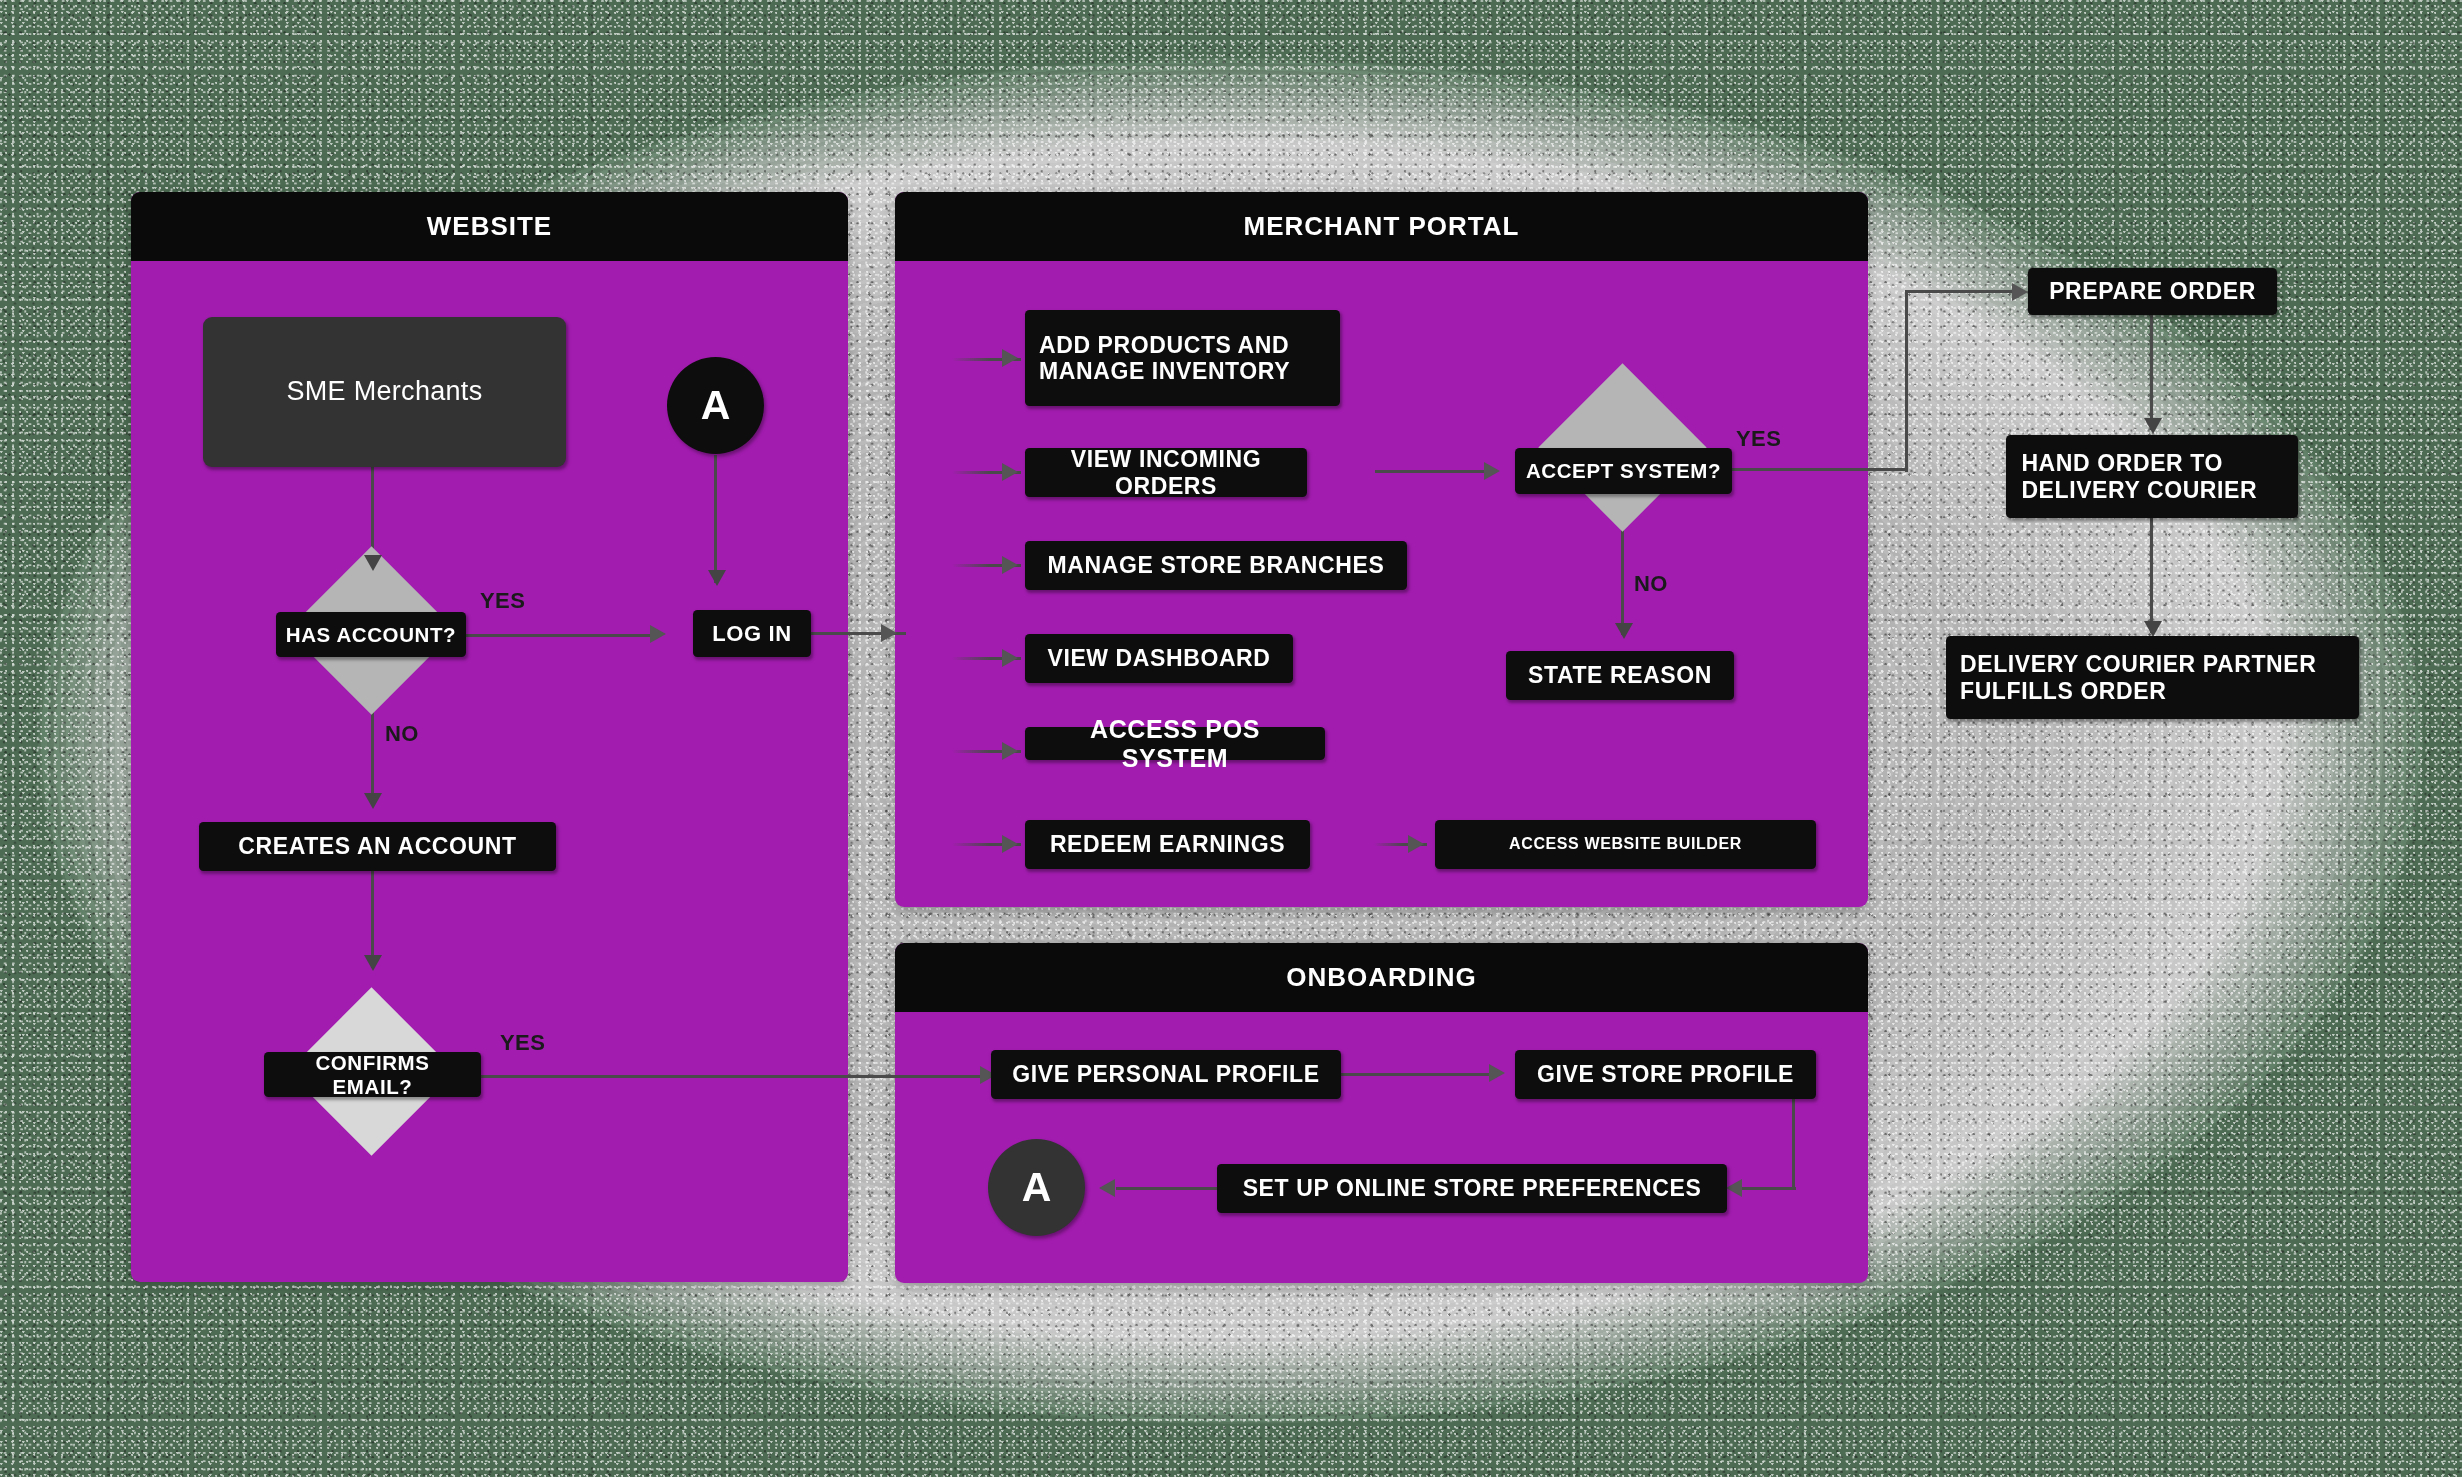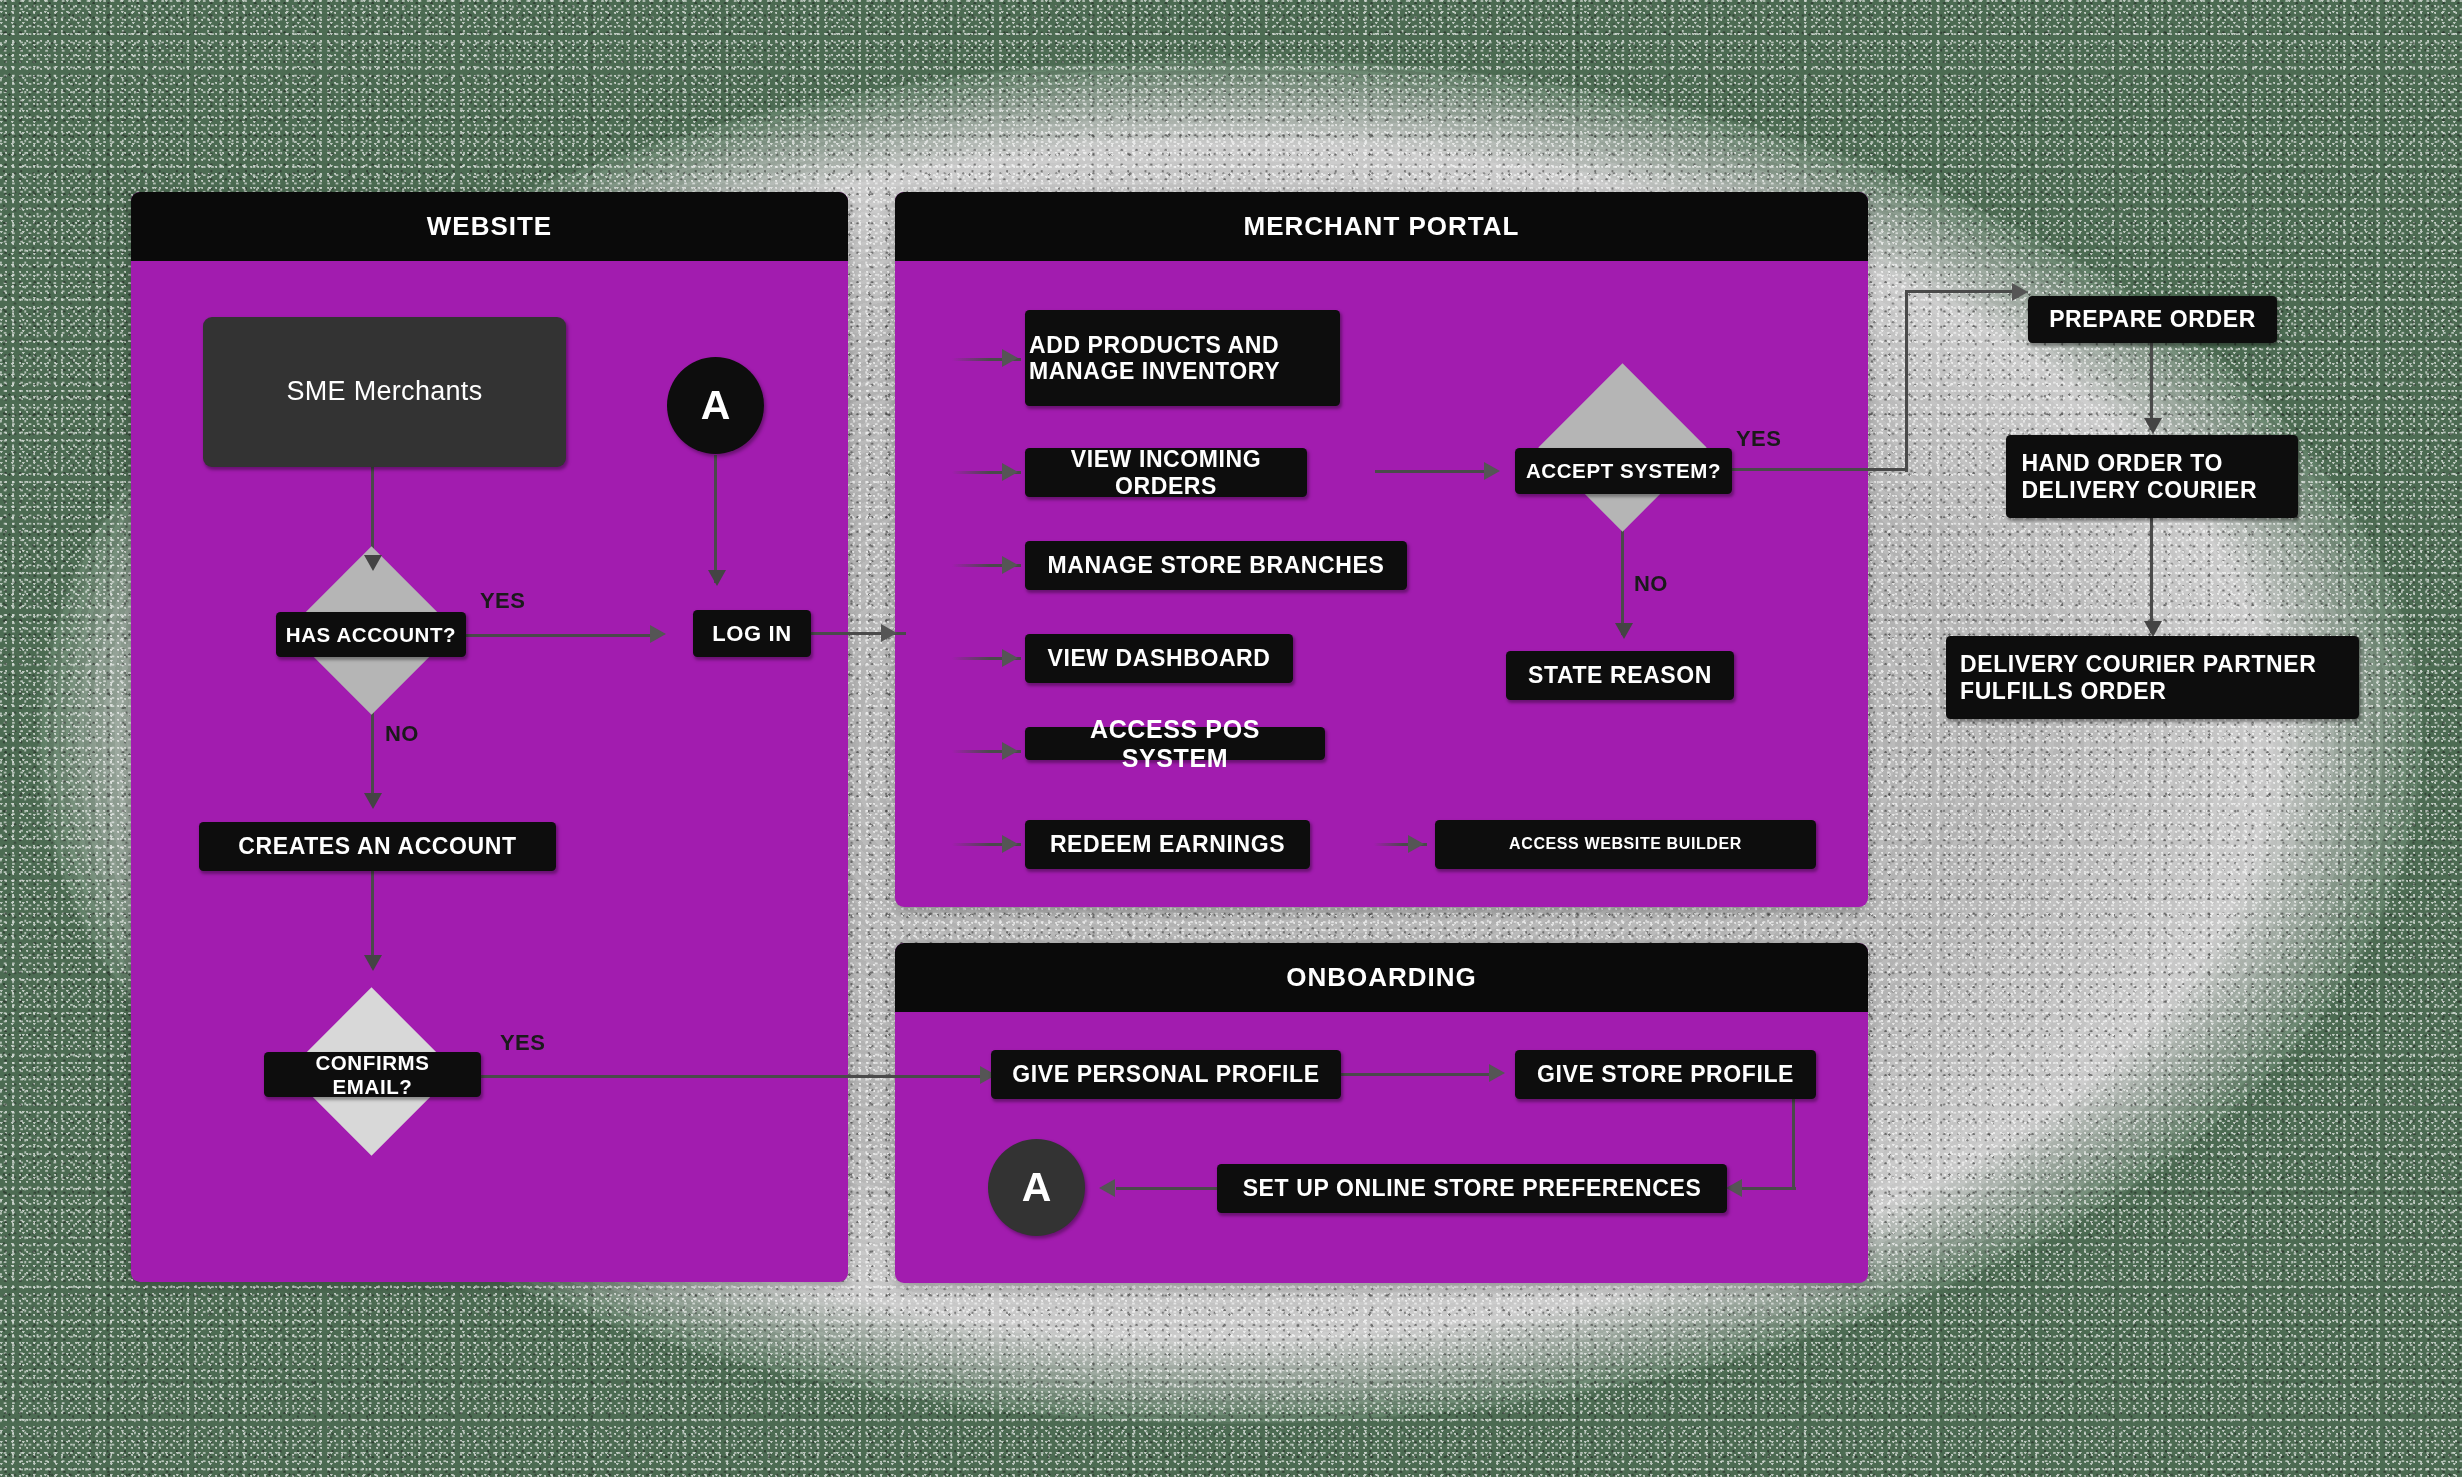--- a/index.html
+++ b/index.html
@@ -172,21 +172,21 @@
 
 <div class="ln h fade" style="left:952px;top:657px;width:69px;"></div>
 <div class="arw r" style="left:1002px;top:649px;"></div>
 
 <div class="ln h fade" style="left:952px;top:750px;width:69px;"></div>
 <div class="arw r" style="left:1002px;top:742px;"></div>
 
 <div class="ln h fade" style="left:952px;top:843px;width:69px;"></div>
 <div class="arw r" style="left:1002px;top:835px;"></div>
 
-<div class="node" style="left:1025px;top:310px;width:315px;height:96px;font-size:23px;flex-direction:column;align-items:flex-start;justify-content:center;text-align:left;padding-left:4px;">
+<div class="node" style="left:1025px;top:310px;width:315px;height:96px;font-size:23px;flex-direction:column;align-items:flex-start;justify-content:center;text-align:left;padding-left:14px;">
   <span>ADD PRODUCTS AND</span>
   <span>MANAGE INVENTORY</span>
 </div>
 
 <div class="node" style="left:1025px;top:448px;width:282px;height:49px;font-size:23px;">VIEW INCOMING ORDERS</div>
 <div class="ln h" style="left:1375px;top:470px;width:121px;"></div>
 <div class="arw r" style="left:1484px;top:462px;"></div>
 
 <div class="node" style="left:1025px;top:541px;width:382px;height:49px;font-size:23px;">MANAGE STORE BRANCHES</div>
 
@@ -208,21 +208,21 @@
 <div class="ln v" style="left:1905px;top:292px;height:180px;"></div>
 <div class="ln h" style="left:1905px;top:290px;width:115px;"></div>
 <div class="arw r" style="left:2012px;top:283px;"></div>
 
 <div class="lbl" style="left:1634px;top:571px;font-size:22px;">NO</div>
 <div class="ln v" style="left:1621px;top:507px;height:128px;"></div>
 <div class="arw d" style="left:1615px;top:623px;"></div>
 
 <div class="node" style="left:1506px;top:651px;width:228px;height:49px;font-size:23px;">STATE REASON</div>
 
-<div class="node" style="left:2028px;top:268px;width:249px;height:47px;font-size:23px;margin-top:28px;">PREPARE ORDER</div>
+<div class="node" style="left:2028px;top:268px;width:249px;height:47px;font-size:23px;">PREPARE ORDER</div>
 <div class="ln v" style="left:2150px;top:315px;height:115px;"></div>
 <div class="arw d" style="left:2144px;top:418px;"></div>
 
 <div class="node" style="left:2006px;top:435px;width:292px;height:83px;font-size:23px;flex-direction:column;align-items:flex-start;justify-content:center;text-align:left;padding-left:15.4px;">
   <span>HAND ORDER TO</span>
   <span>DELIVERY COURIER</span>
 </div>
 <div class="ln v" style="left:2150px;top:518px;height:115px;"></div>
 <div class="arw d" style="left:2144px;top:621px;"></div>
 

